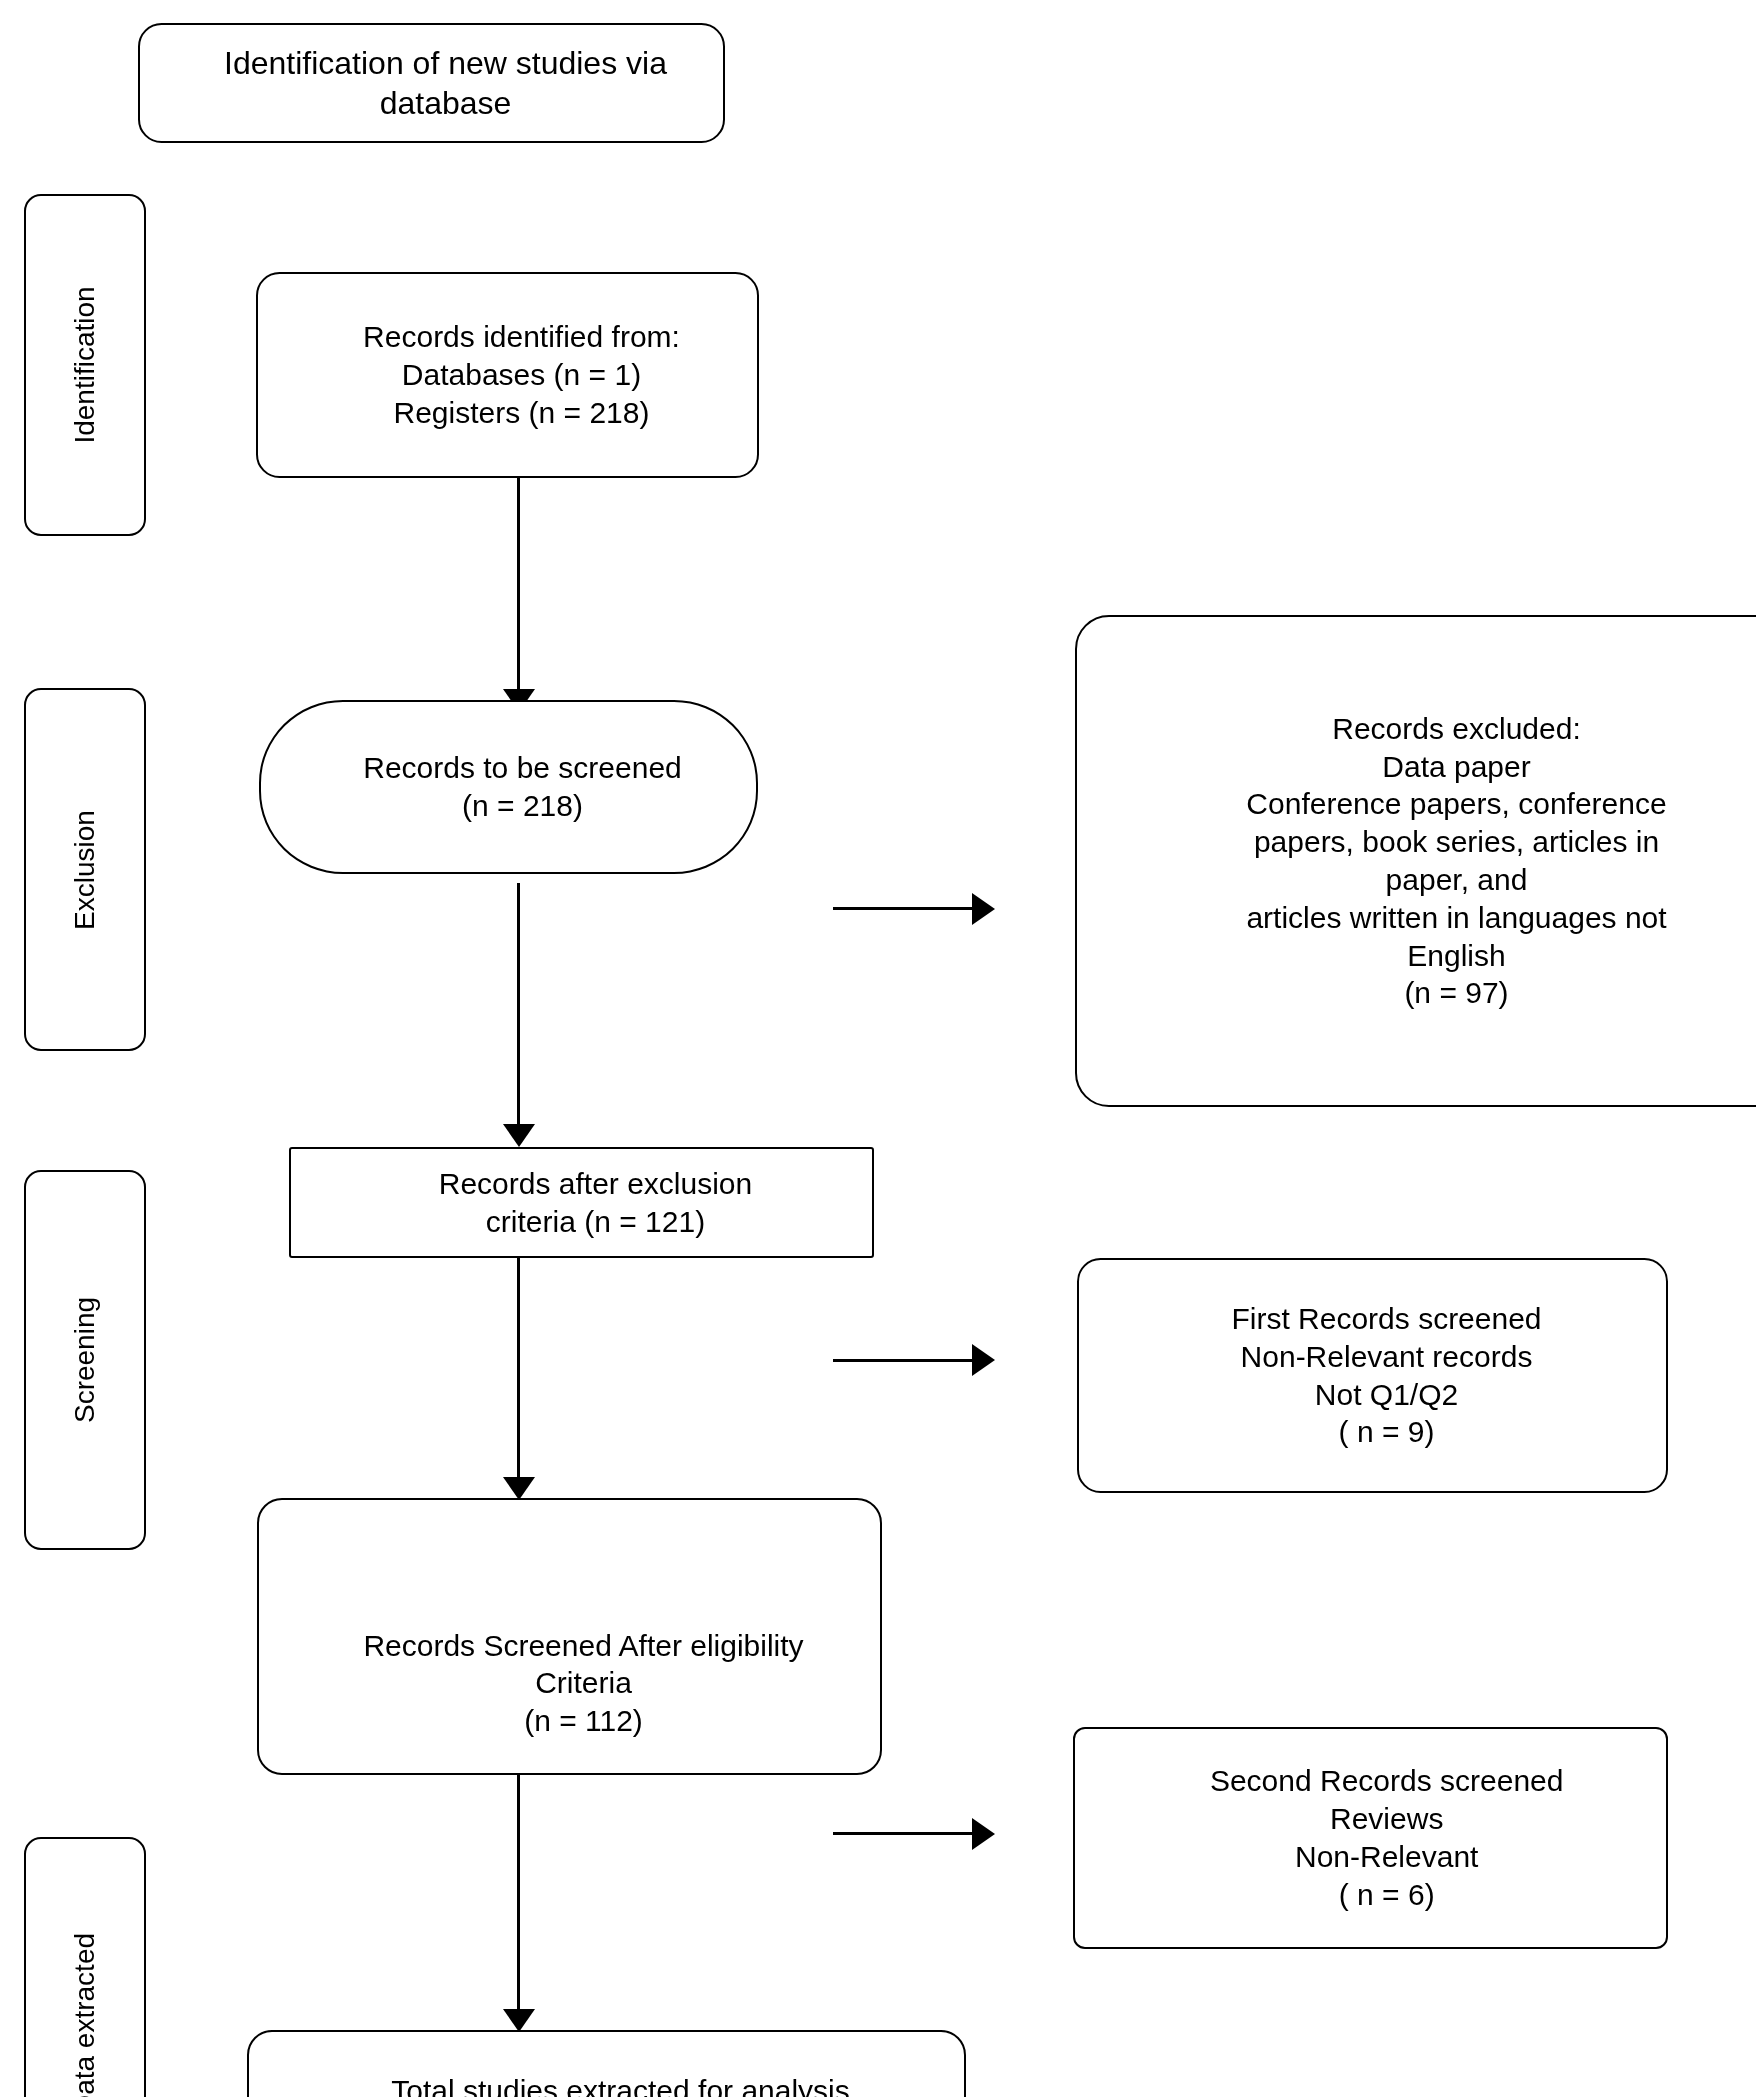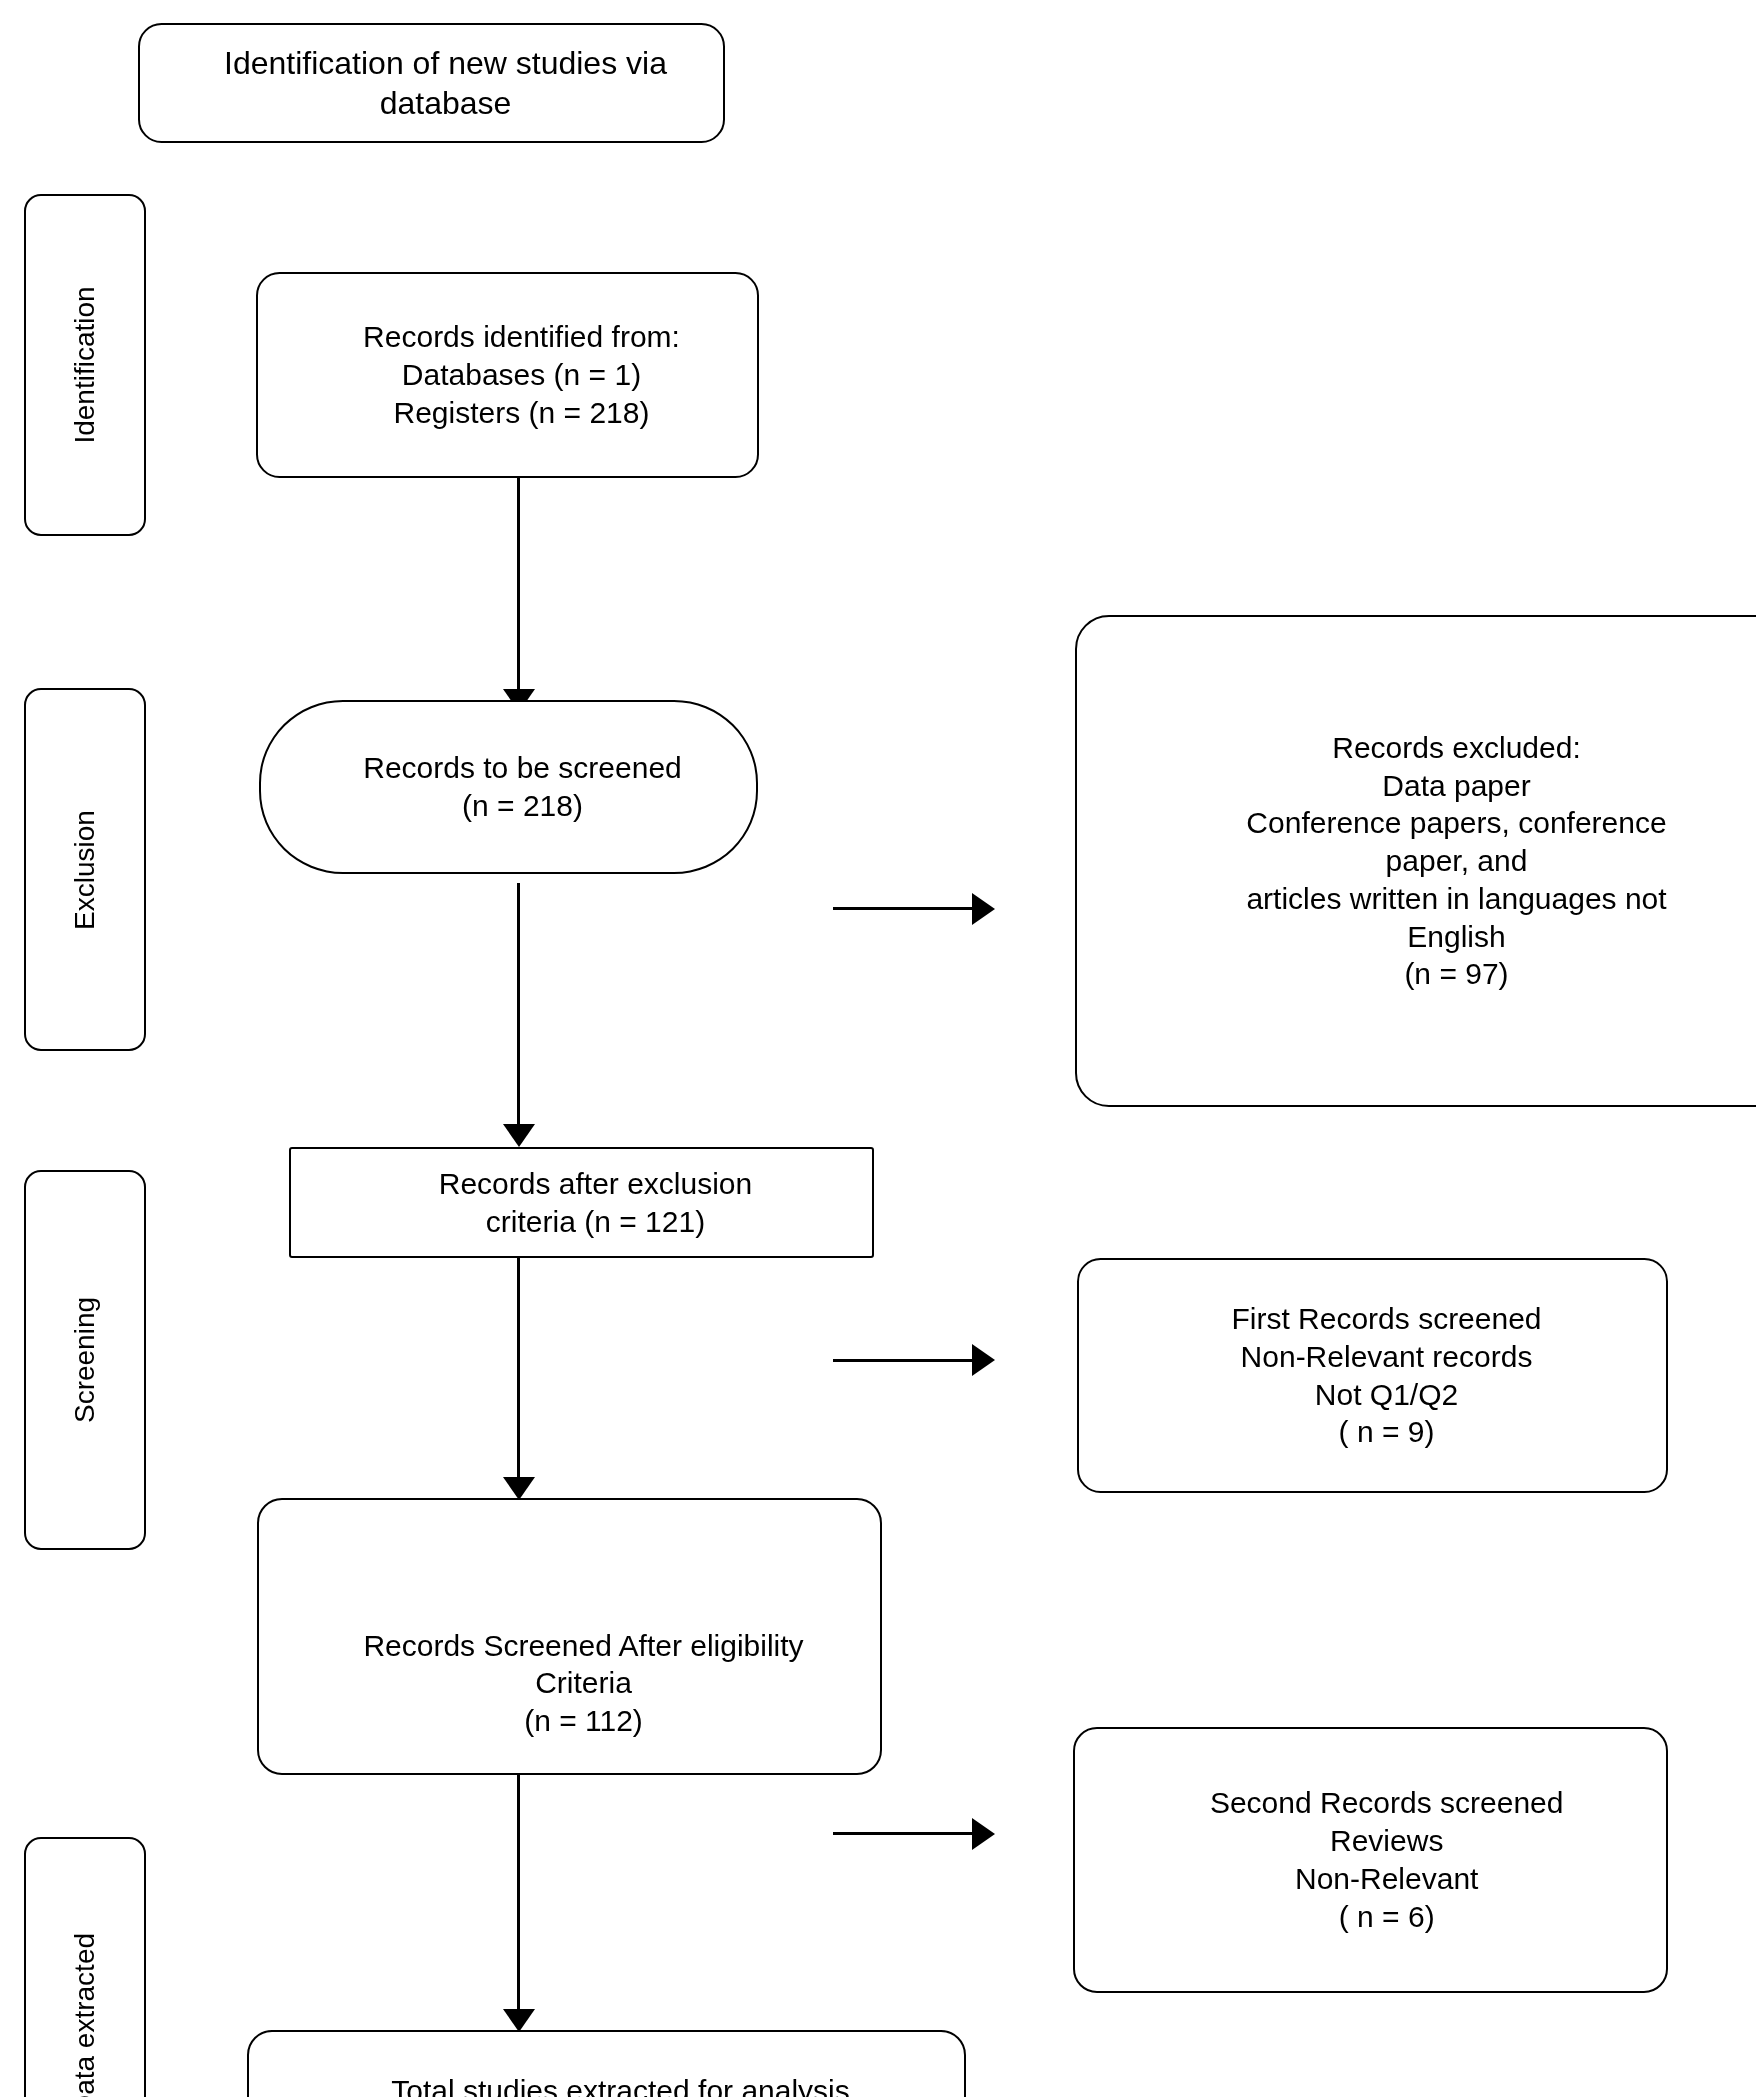--- a/index.html
+++ b/index.html
@@ -154,34 +154,35 @@
 
   <div class="box" style="left:247px; top:2030px; width:719px; height:206px; border-radius:25px; justify-content:flex-start; padding-top:40px;">
     <span class="ln">Total studies extracted for analysis</span>
 
   </div>
 
   <div class="box" style="left:1075px; top:615px; width:735px; height:492px; border-radius:34px;">
     <span class="ln">Records excluded:</span>
     <span class="ln">Data paper</span>
     <span class="ln">Conference papers, conference</span>
+    <span class="ln">papers, book series, articles in</span>
     <span class="ln">paper, and</span>
     <span class="ln">articles written in languages not</span>
     <span class="ln">English</span>
     <span class="ln">(n = 97)</span>
   </div>
 
   <div class="box" style="left:1077px; top:1258px; width:591px; height:235px; border-radius:23.5px;">
     <span class="ln">First Records screened</span>
     <span class="ln">Non-Relevant records</span>
     <span class="ln">Not Q1/Q2</span>
     <span class="ln">( n = 9)</span>
   </div>
 
-  <div class="box" style="left:1073px; top:1727px; width:595px; height:266px; border-radius:24px;padding-left:12px;">
+  <div class="box" style="left:1073px; top:1727px; width:595px; height:222px; border-radius:12px;padding-left:12px;">
     <span class="ln">Second Records screened</span>
     <span class="ln">Reviews</span>
     <span class="ln">Non-Relevant</span>
     <span class="ln">( n = 6)</span>
   </div>
 
 </div>
 
 
 </body></html>

